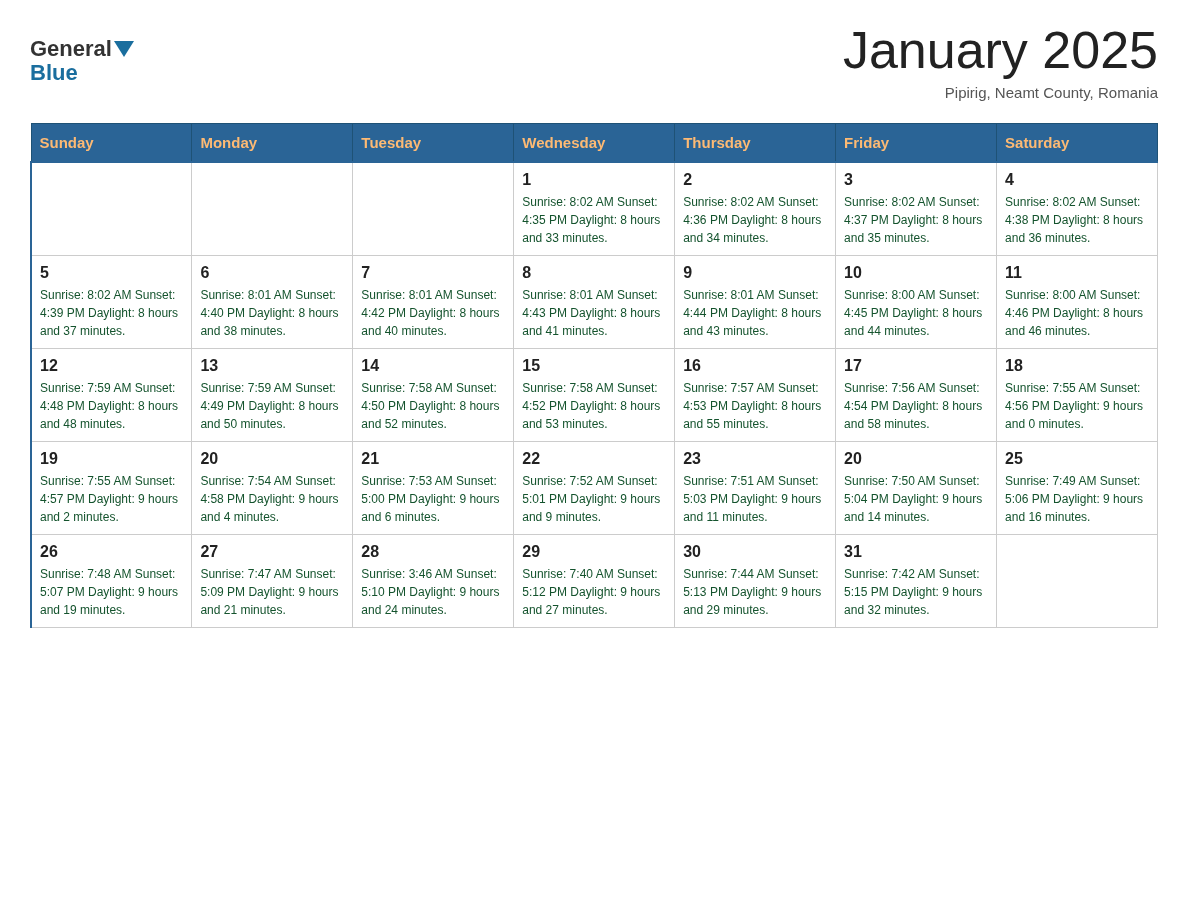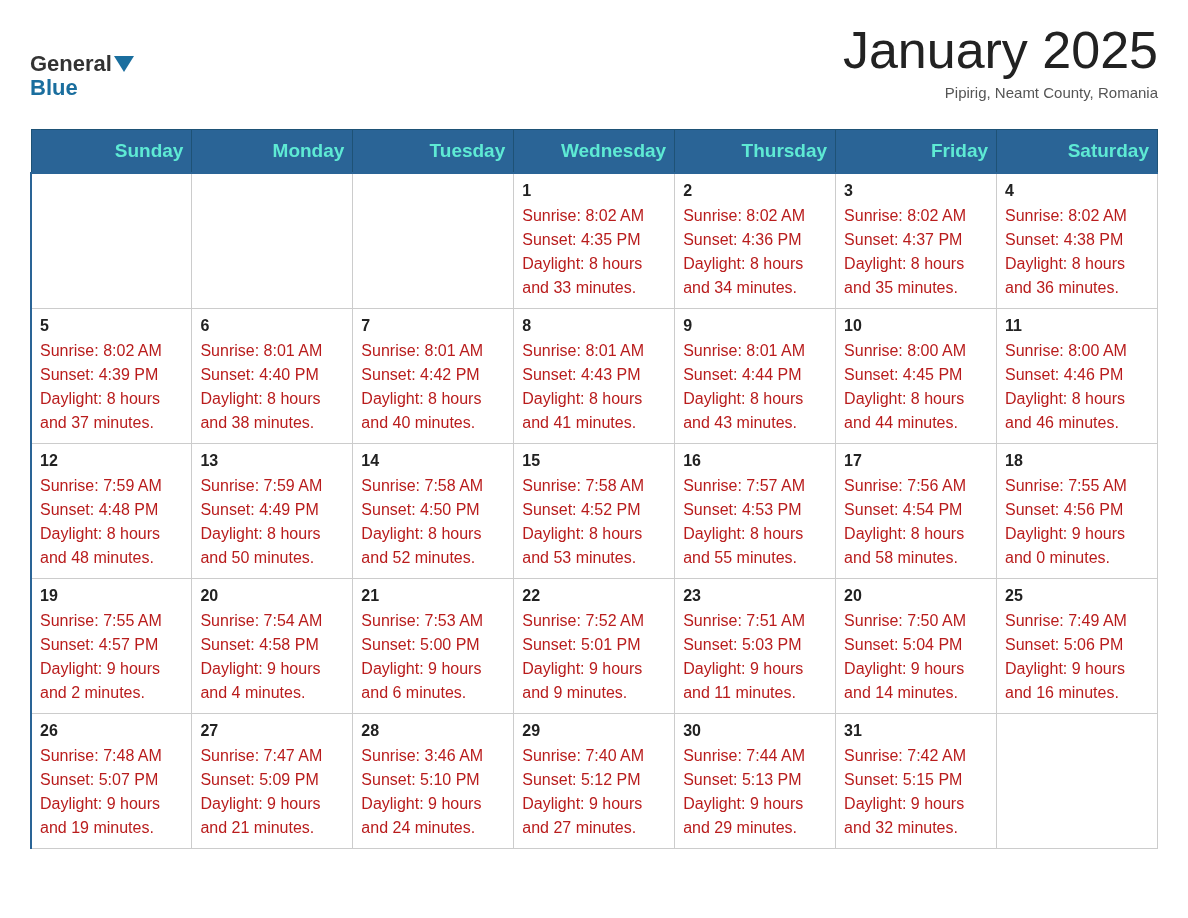--- a/index.html
+++ b/index.html
@@ -6,22 +6,22 @@
     body {
       font-family: Arial, sans-serif;
       background: #fff;
       width: 1188px;
       min-height: 918px;
       padding: 20px 30px;
     }
     .header {
       display: flex;
       justify-content: space-between;
-      align-items: flex-end;
-      margin-bottom: 28px;
+      align-items: center;
+      margin-bottom: 22px;
     }
     .logo-text-general {
       font-size: 22px;
       font-weight: bold;
       color: #333;
     }
     .logo-text-blue {
       font-size: 22px;
       font-weight: bold;
       color: #1a6e9e;
@@ -41,44 +41,44 @@
       color: #555;
       margin-top: 4px;
     }
     .calendar {
       width: 100%;
       border-collapse: collapse;
       margin-top: 10px;
     }
     .calendar th {
       background-color: #2a6496;
-      color: #5eead4;
-      font-size: 19px;
+      color: #fdba74;
+      font-size: 15px;
       font-weight: bold;
       padding: 10px 8px;
-      text-align: right;
+      text-align: left;
       border: 1px solid #1e5276;
     }
     .calendar td {
       border: 1px solid #ccc;
       vertical-align: top;
       padding: 8px;
       width: calc(100% / 7);
       min-height: 100px;
     }
     .day-number {
       font-size: 16px;
       font-weight: bold;
       color: #222;
       display: block;
       margin-bottom: 4px;
     }
     .day-info {
-      font-size: 16px;
-      color: #b91c1c;
+      font-size: 12px;
+      color: #14532d;
       line-height: 1.5;
     }
     .empty-cell {
       background: #fff;
     }
     .calendar tr td:first-child {
       border-left: 2px solid #2a6496;
     }
     .calendar tbody tr:first-child td {
       border-top: 2px solid #2a6496;

